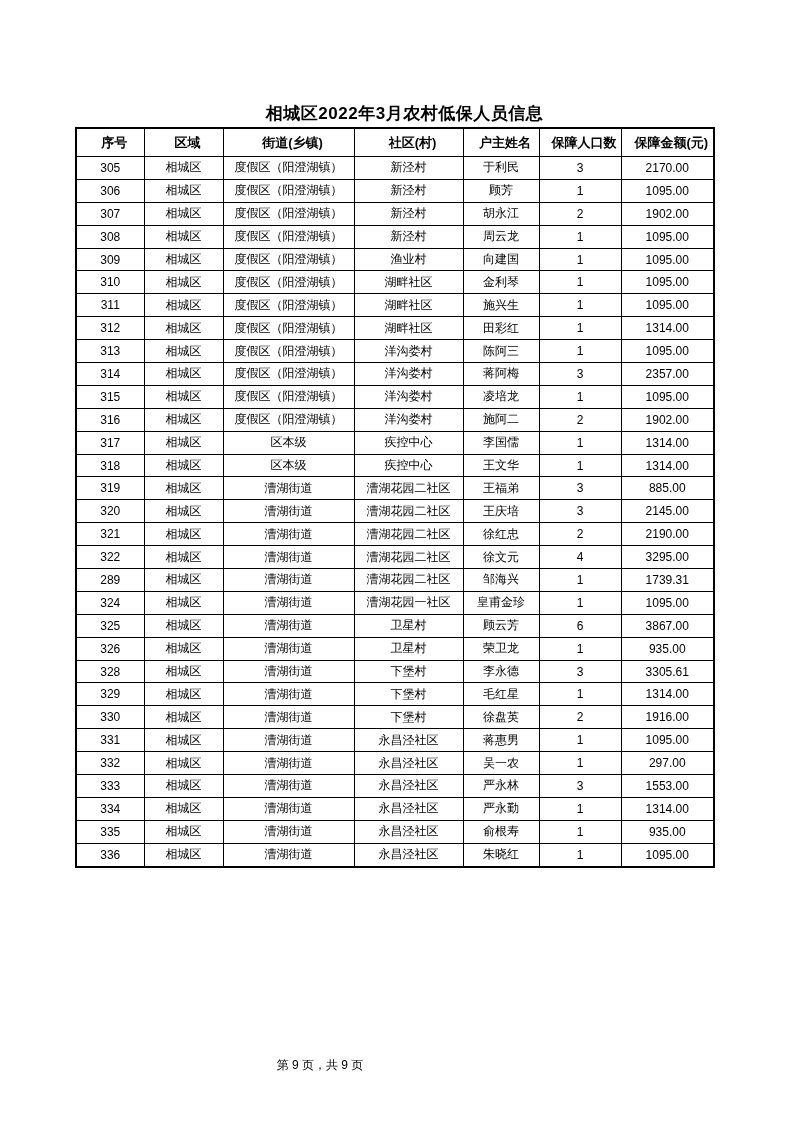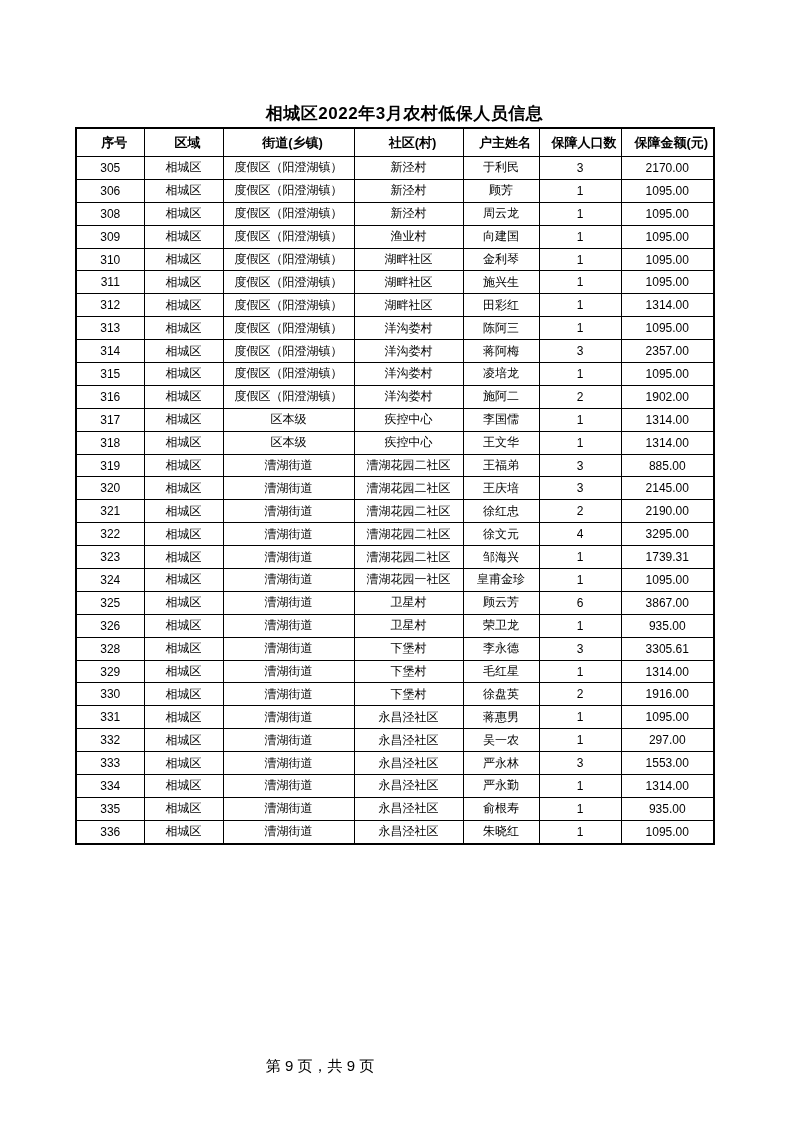--- a/index.html
+++ b/index.html
@@ -55,21 +55,21 @@
     height: 21.9px;
     font-size: 12px;
     font-weight: normal;
   }
   .footer {
     position: absolute;
     top: 1057px;
     left: 0;
     width: 640px;
     text-align: center;
-    font-size: 15px;
+    font-size: 12px;
     color: #000000;
   }
 </style>
 </head>
 <body>
 
 <div class="page">
   <h1 class="title">相城区2022年3月农村低保人员信息</h1>
 
   <table class="lowbao">
@@ -106,20 +106,29 @@
         <tr>
           <td>306</td>
           <td>相城区</td>
           <td>度假区（阳澄湖镇）</td>
           <td>新泾村</td>
           <td>顾芳</td>
           <td>1</td>
           <td>1095.00</td>
         </tr>
         <tr>
+          <td>307</td>
+          <td>相城区</td>
+          <td>度假区（阳澄湖镇）</td>
+          <td>新泾村</td>
+          <td>胡永江</td>
+          <td>2</td>
+          <td>1902.00</td>
+        </tr>
+        <tr>
           <td>308</td>
           <td>相城区</td>
           <td>度假区（阳澄湖镇）</td>
           <td>新泾村</td>
           <td>周云龙</td>
           <td>1</td>
           <td>1095.00</td>
         </tr>
         <tr>
           <td>309</td>
@@ -241,21 +250,21 @@
         <tr>
           <td>322</td>
           <td>相城区</td>
           <td>漕湖街道</td>
           <td>漕湖花园二社区</td>
           <td>徐文元</td>
           <td>4</td>
           <td>3295.00</td>
         </tr>
         <tr>
-          <td>323</td>
+          <td>289</td>
           <td>相城区</td>
           <td>漕湖街道</td>
           <td>漕湖花园二社区</td>
           <td>邹海兴</td>
           <td>1</td>
           <td>1739.31</td>
         </tr>
         <tr>
           <td>324</td>
           <td>相城区</td>

